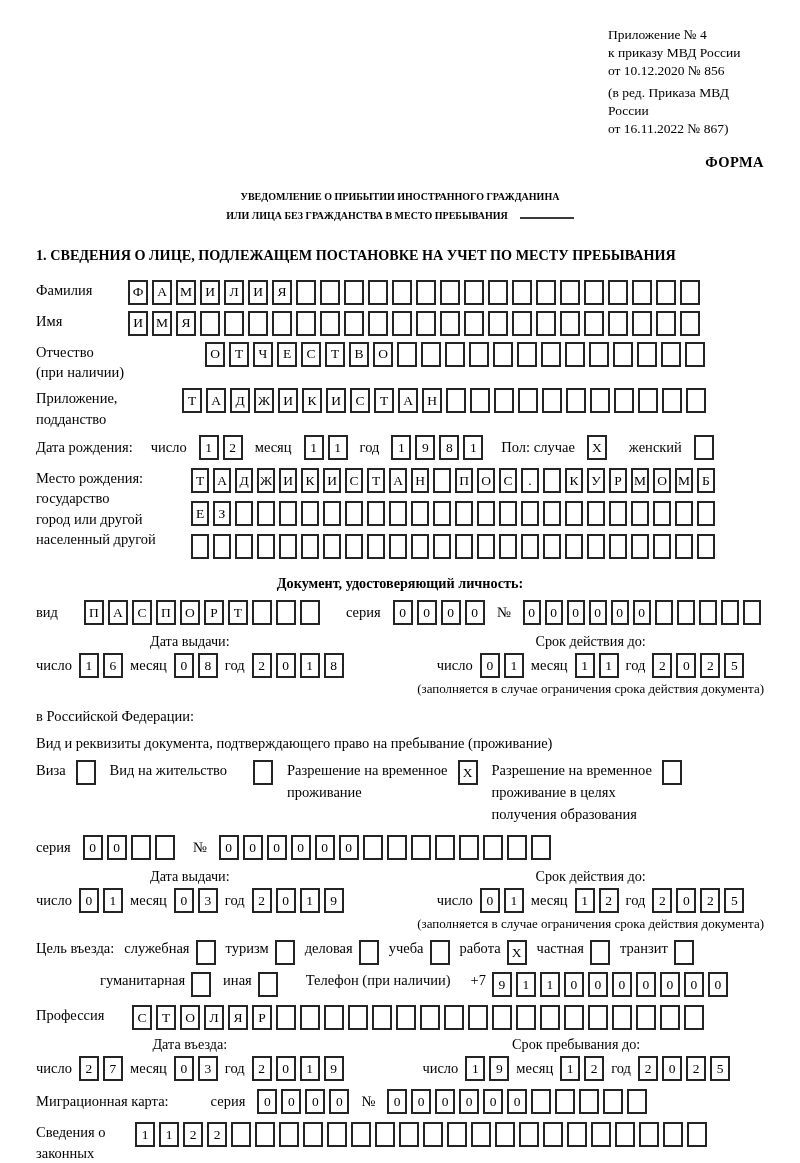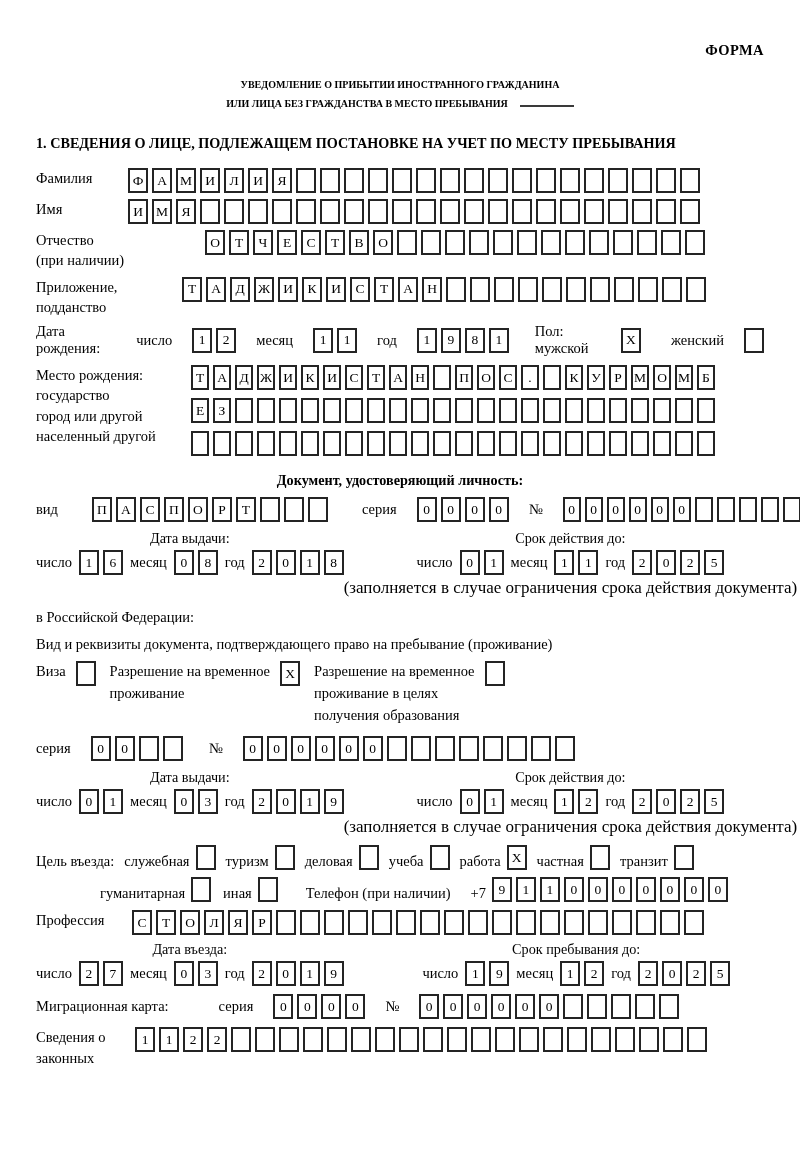--- a/index.html
+++ b/index.html
@@ -25,49 +25,57 @@
 
   
   .cells{display:inline-flex;gap:4px;flex:0 0 auto;}
   .cell{box-sizing:border-box;width:20px;height:25px;border:2px solid #242424;
         display:inline-flex;align-items:center;justify-content:center;
         font-size:13.5px;background:#fff;flex:0 0 auto;}
   .cells.tight .cell{width:18px;}
   .vgap .cells{margin-bottom:8px;}
 
   
-  .inl{display:flex;align-items:center;gap:20px;flex-wrap:nowrap;}
+  .inl{display:flex;align-items:center;gap:12px;flex-wrap:nowrap;}
   .ml6{margin-left:6px;} .ml10{margin-left:10px;} .ml14{margin-left:14px;} .ml22{margin-left:22px;} .ml30{margin-left:30px;}
 
   .dochead{text-align:center;font-weight:bold;font-size:14.2px;margin:8px 0 8px 0;}
 
   
   .daterow{display:flex;justify-content:space-between;align-items:flex-start;margin-bottom:8px;}
   .dg{display:flex;flex-direction:column;align-items:center;font-family:Liberation Serif, serif;}
   .dg-head{font-size:14.2px;margin-bottom:3px;}
   .dg-line{display:flex;align-items:center;gap:7px;}
-  .dg-note{font-size:17px;margin-top:3px;white-space:nowrap;}
+  .dg-note{font-size:13px;margin-top:3px;white-space:nowrap;}
 
   .ptext{line-height:1.55;margin-bottom:4px;}
 
   
   .permits{display:flex;align-items:flex-start;gap:14px;margin:6px 0 10px 0;}
   .pitem{display:flex;align-items:flex-start;gap:10px;}
   .plabel{text-align:left;line-height:1.5;}
   .pitem .cell{margin-top:0;}
 
-  .purpose-line{display:flex;align-items:flex-end;gap:6px;flex-wrap:nowrap;margin-bottom:7px;}
+  .purpose-line{display:flex;align-items:flex-start;gap:6px;flex-wrap:nowrap;margin-bottom:7px;}
   .purpose-line .optlbl{margin-left:4px;}
   .indent64{margin-left:64px;}
 </style>
 </head>
 <body>
 
 <div class="page">
 
+  <div class="tophdr">
+    <div>Приложение № 4</div>
+    <div>к приказу МВД России</div>
+    <div>от 10.12.2020 № 856</div>
+    <div class="gap"></div>
+    <div>(в ред. Приказа МВД России</div>
+    <div>от 16.11.2022 № 867)</div>
+  </div>
   <div class="forma">ФОРМА</div>
 
   <div class="title">
     <div>УВЕДОМЛЕНИЕ О ПРИБЫТИИ ИНОСТРАННОГО ГРАЖДАНИНА</div>
     <div>
       <span>ИЛИ ЛИЦА БЕЗ ГРАЖДАНСТВА В МЕСТО ПРЕБЫВАНИЯ</span><span class="blank"></span>
     </div>
   </div>
 
   <div class="sect">1. СВЕДЕНИЯ О ЛИЦЕ, ПОДЛЕЖАЩЕМ ПОСТАНОВКЕ НА УЧЕТ ПО МЕСТУ ПРЕБЫВАНИЯ</div>
@@ -205,21 +213,21 @@
         <span class="cell">1</span>
         <span class="cell">1</span>
       </span>
     <span>год</span>
     <span class="cells">
         <span class="cell">1</span>
         <span class="cell">9</span>
         <span class="cell">8</span>
         <span class="cell">1</span>
       </span>
-    <span class="ml6">Пол: мужской</span>
+    <span class="ml6">Пол: случае</span>
     <span class="cell">X</span>
     <span class="ml10">женский</span>
     <span class="cell"></span>
   </div>
 
   <div class="frow">
     <div class="flabel lw155 stack">
       <span>Место рождения:</span>
       <span>государство</span>
       <span>город или другой</span>
@@ -395,20 +403,24 @@
   </div>
 
   <div class="ptext">в Российской Федерации:</div>
   <div class="ptext">Вид и реквизиты документа, подтверждающего право на пребывание (проживание)</div>
 
   <div class="permits">
     <div class="pitem">
       <div class="plabel">Виза</div>
       <span class="cell"></span>
     </div>
+    <div class="pitem" style="gap:26px;">
+      <div class="plabel">Вид на жительство</div>
+      <span class="cell"></span>
+    </div>
     <div class="pitem">
       <div class="plabel stack">
         <span>Разрешение на временное</span>
         <span>проживание</span>
       </div>
       <span class="cell">X</span>
     </div>
     <div class="pitem">
       <div class="plabel stack">
         <span>Разрешение на временное</span>

